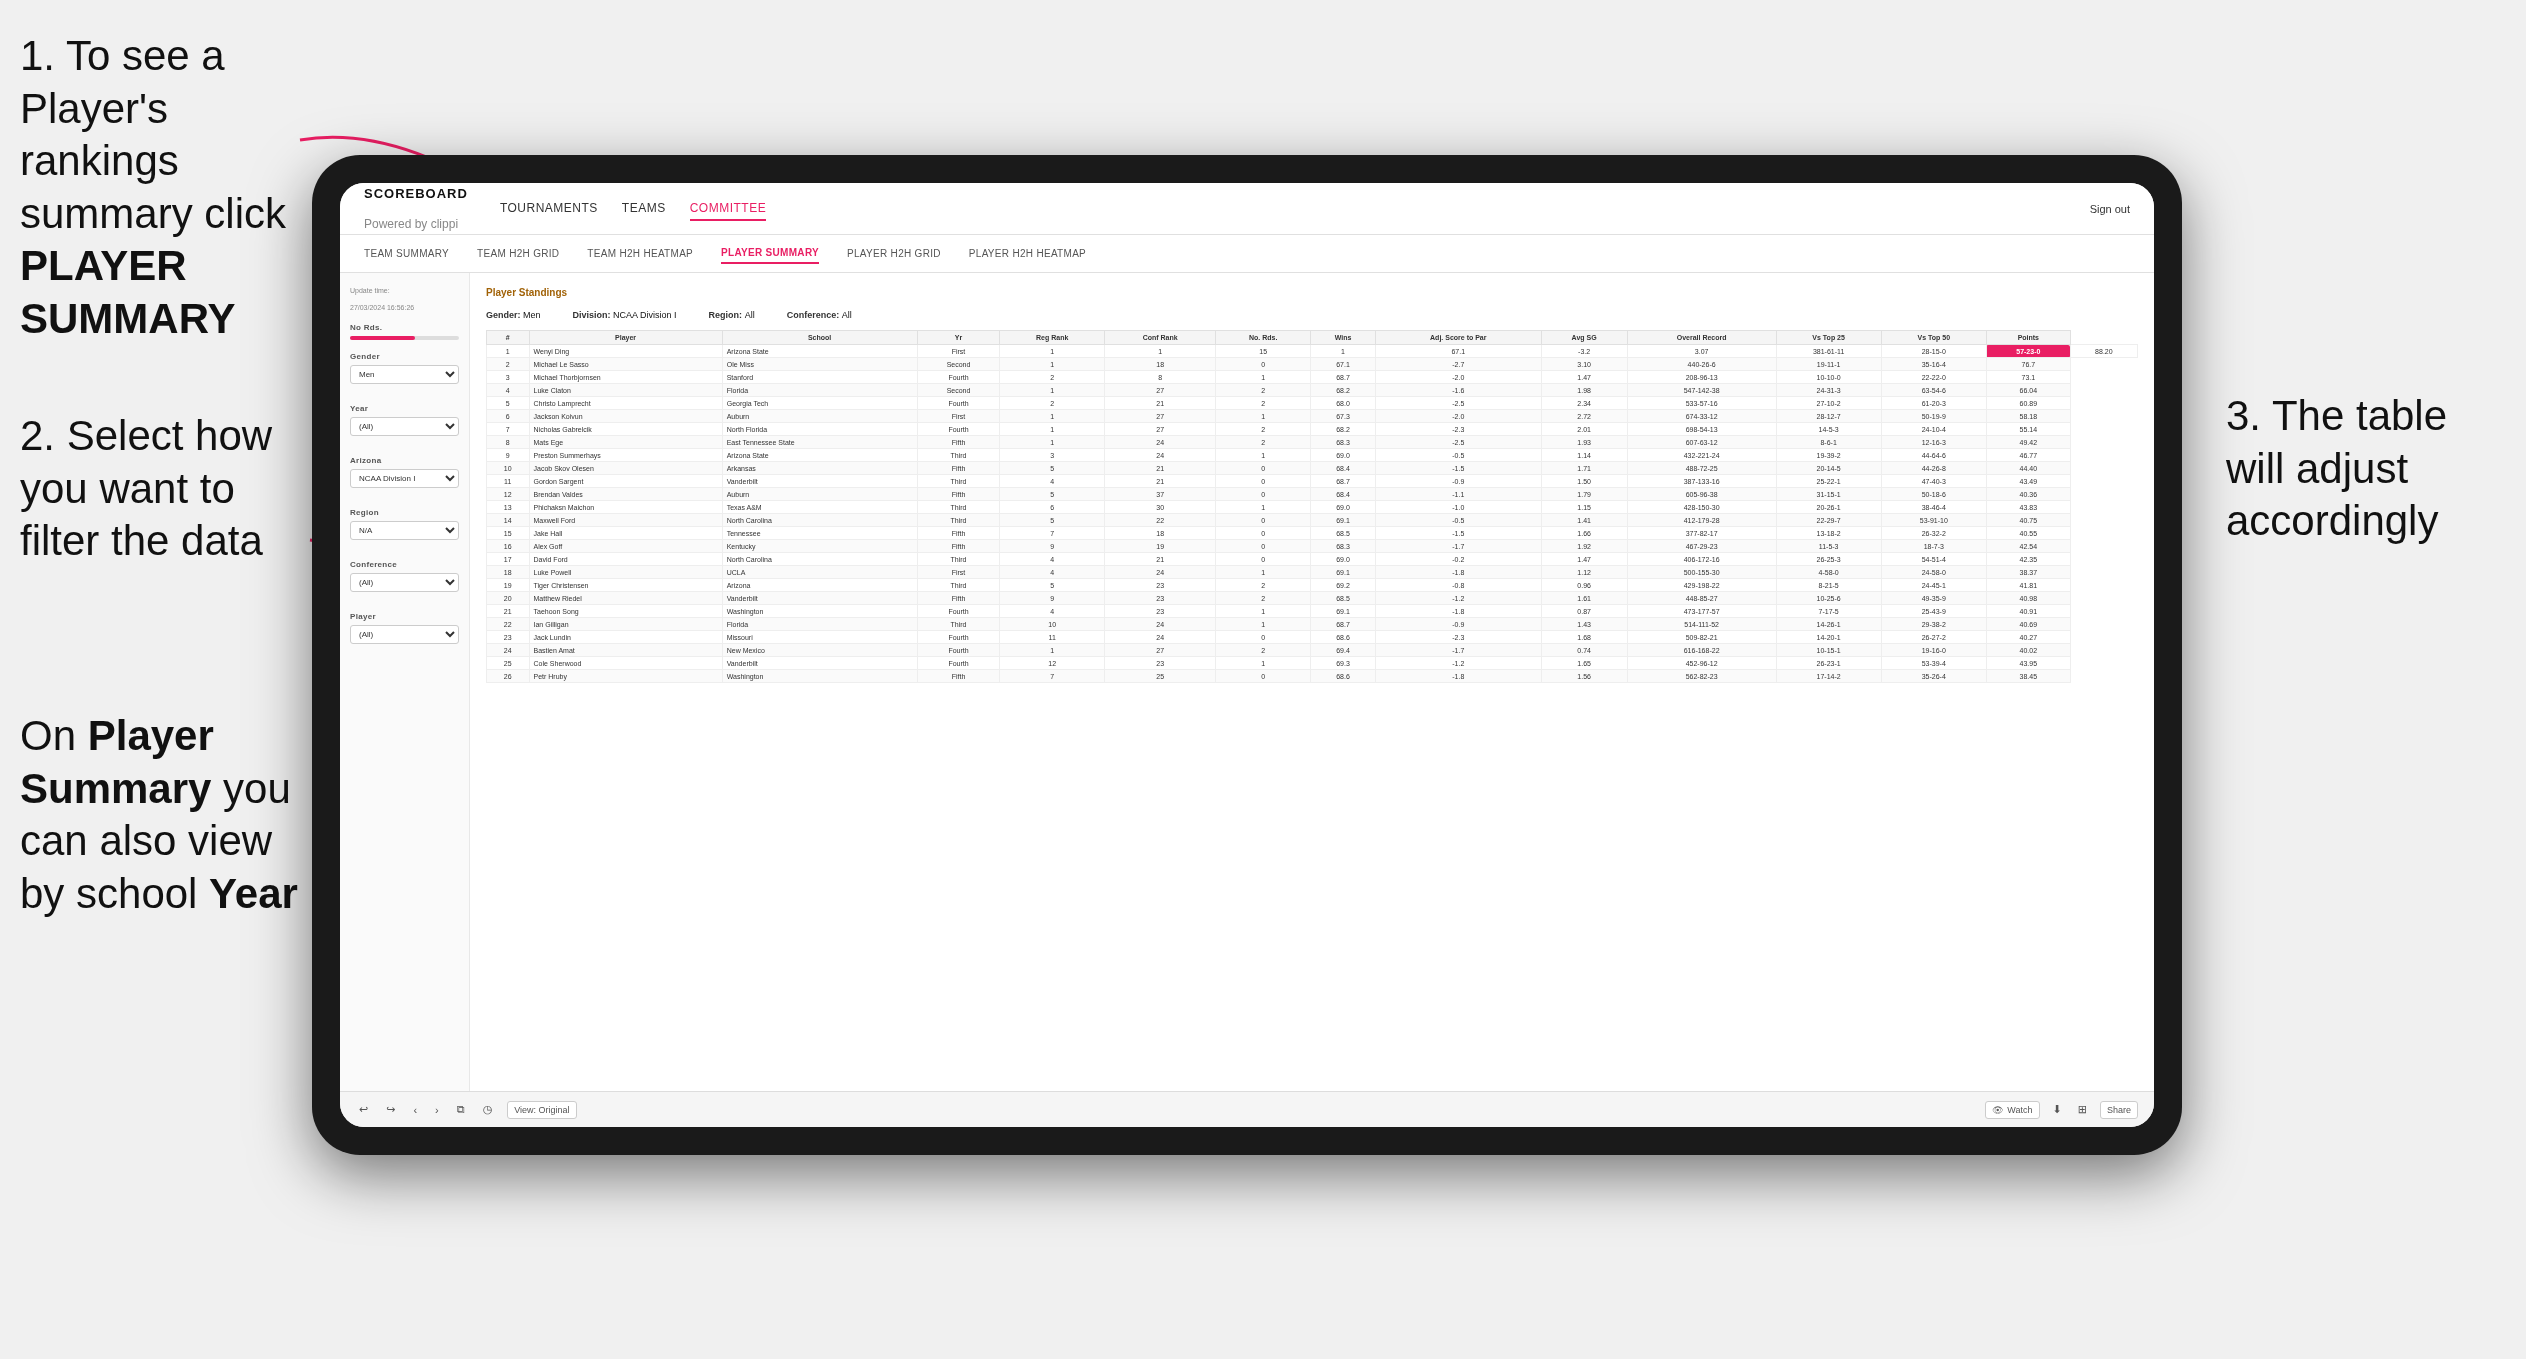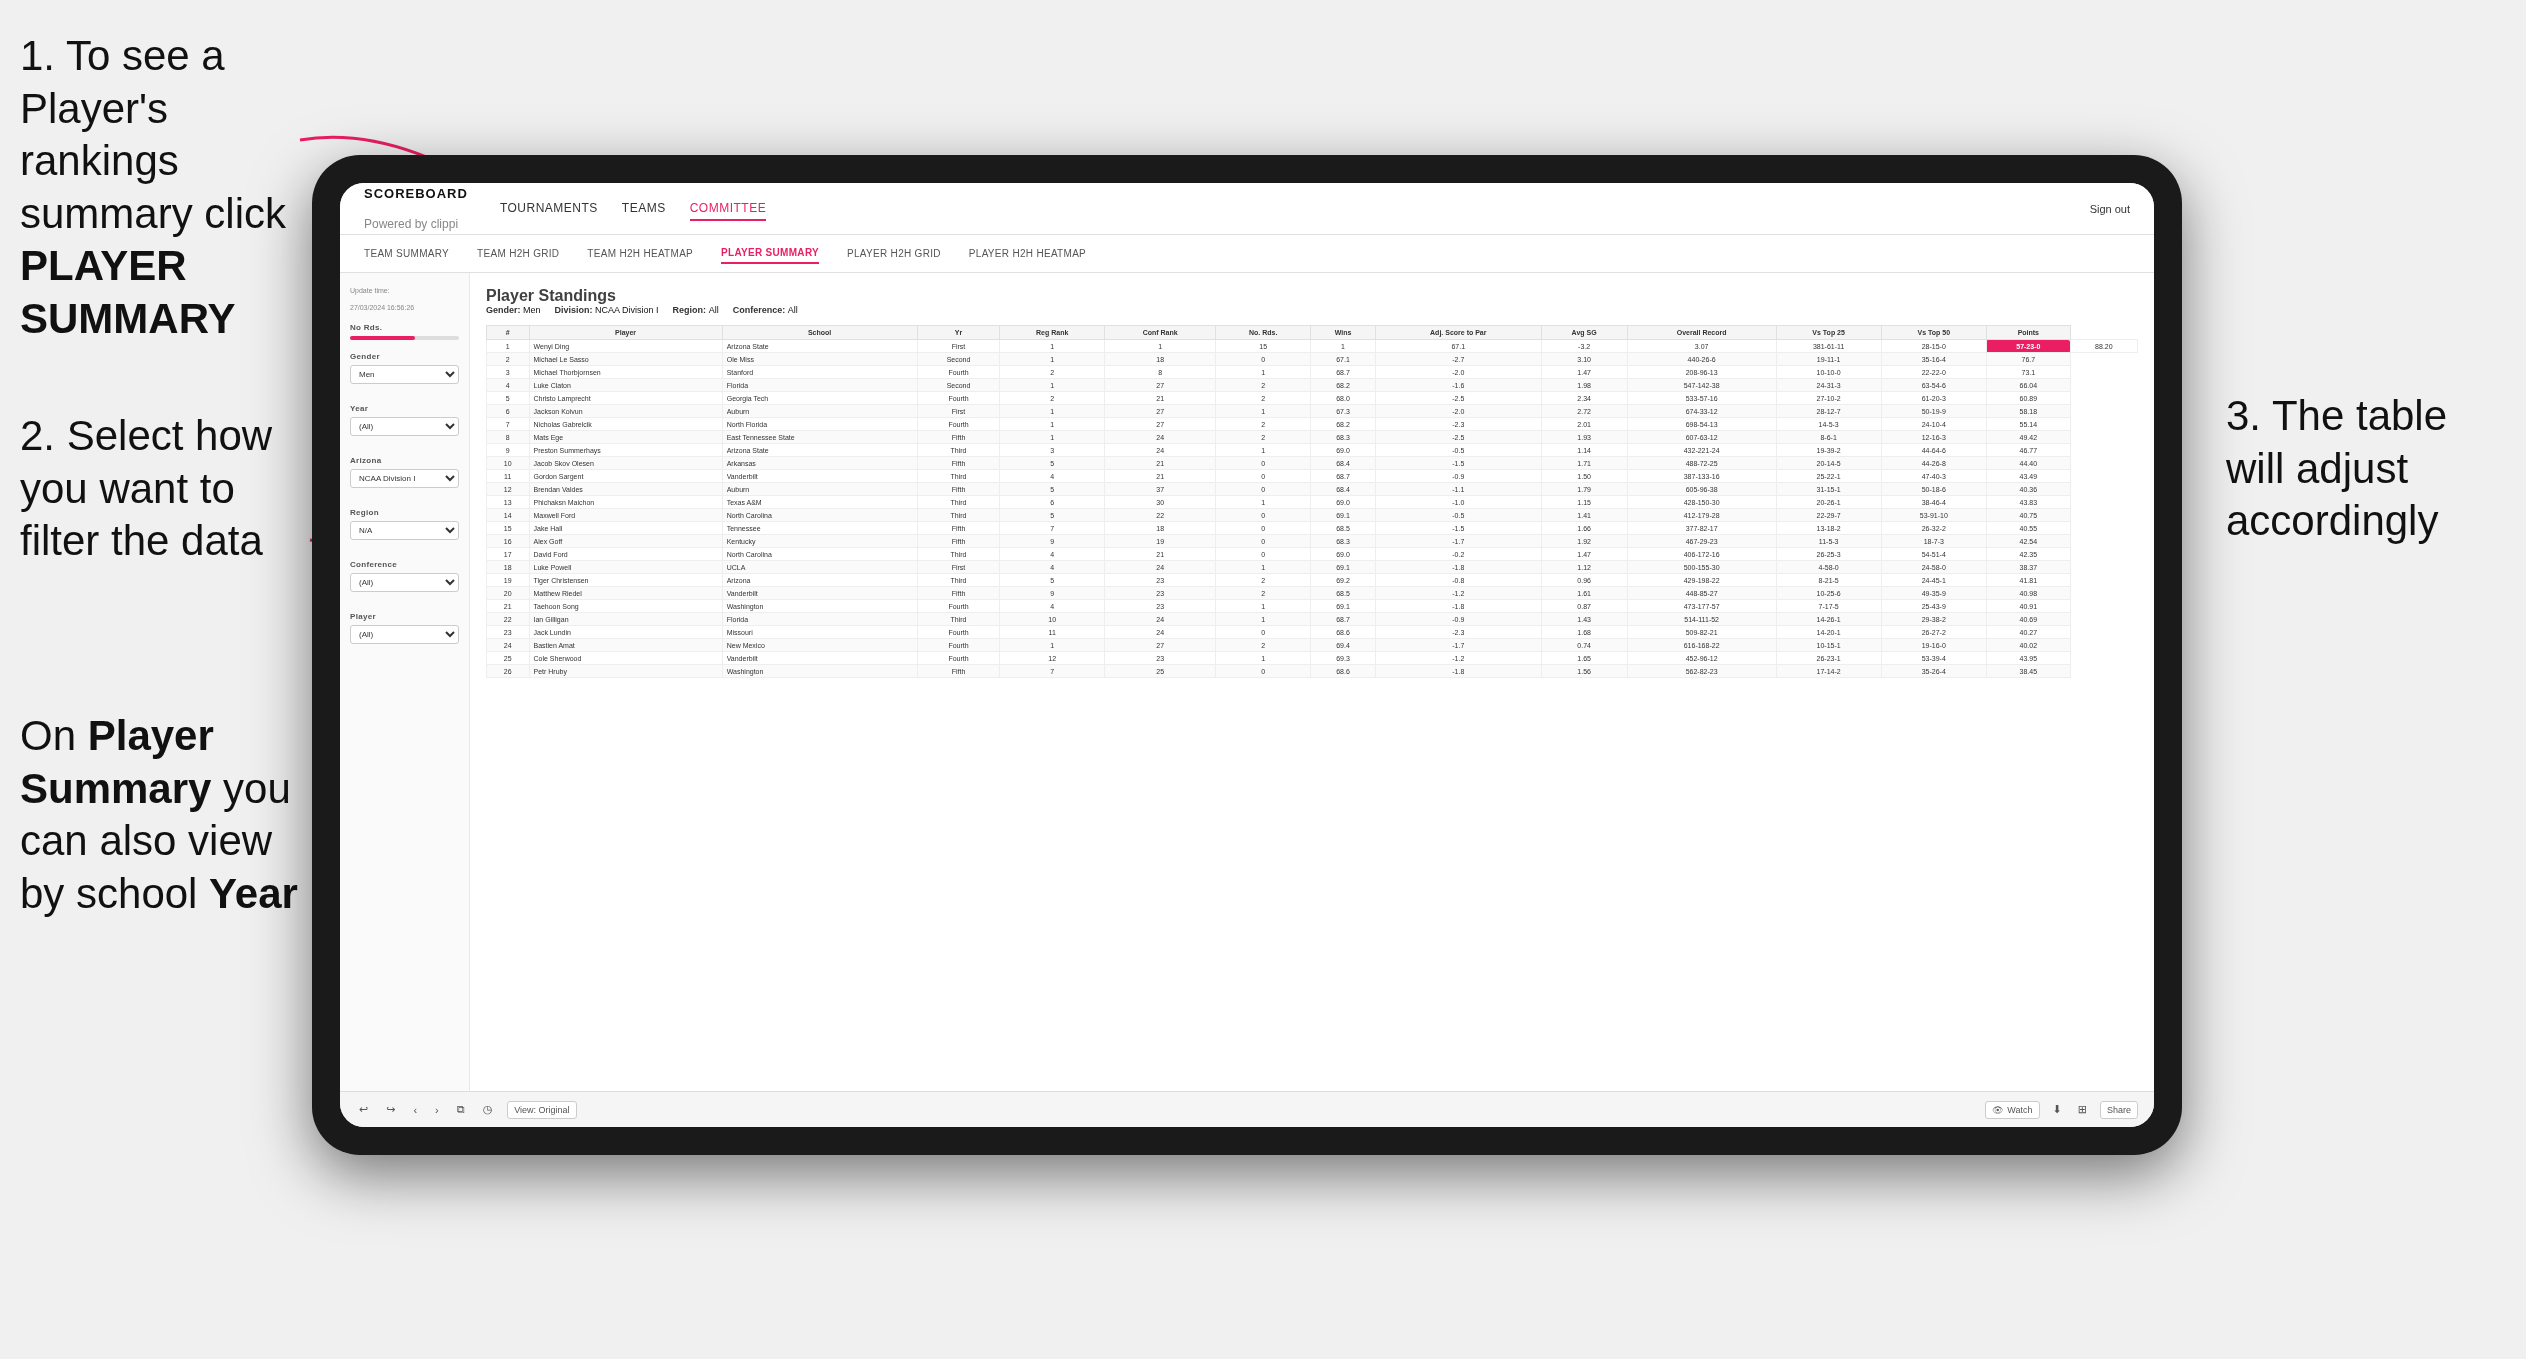--- a/index.html
+++ b/index.html
@@ -218,28 +218,28 @@
       margin-bottom: 8px;
     }
 
     
     .table-area {
       flex: 1;
       padding: 14px 16px;
       overflow: auto;
     }
     .table-title {
-      font-size: 16px;
+      font-size: 10px;
       font-weight: 700;
-      color: #404040;
-      margin-bottom: 0;
+      color: #a16207;
+      margin-bottom: 12px;
     }
     .table-filters {
       display: flex;
-      gap: 14px;
+      gap: 32px;
       font-size: 9px;
       color: #333;
       margin-bottom: 10px;
       align-items: center;
     }
     .filter-label { font-weight: 600; }
     .filter-val { color: #111; }
 
     .data-table {
       width: 100%;

